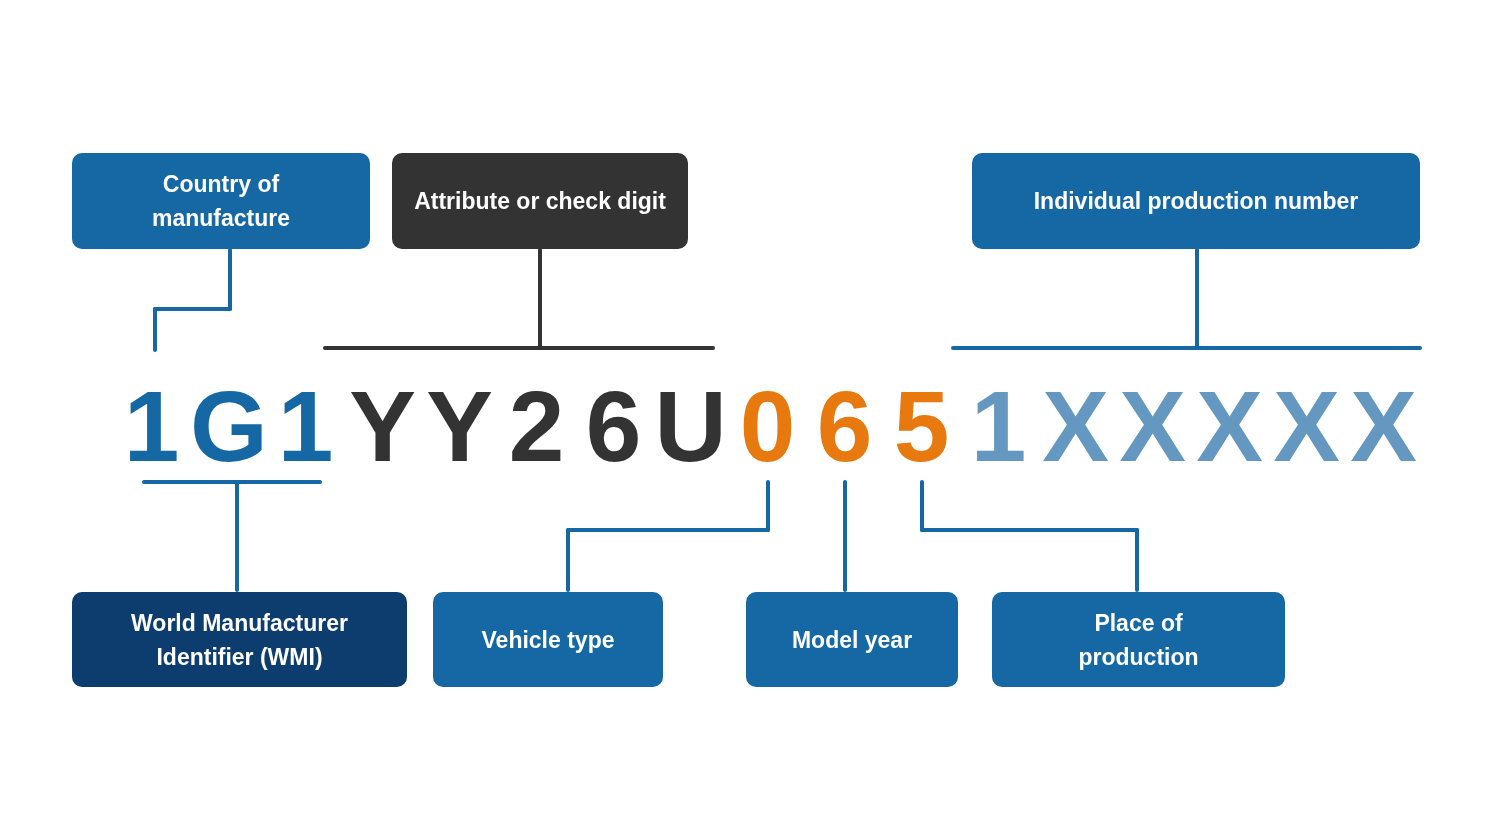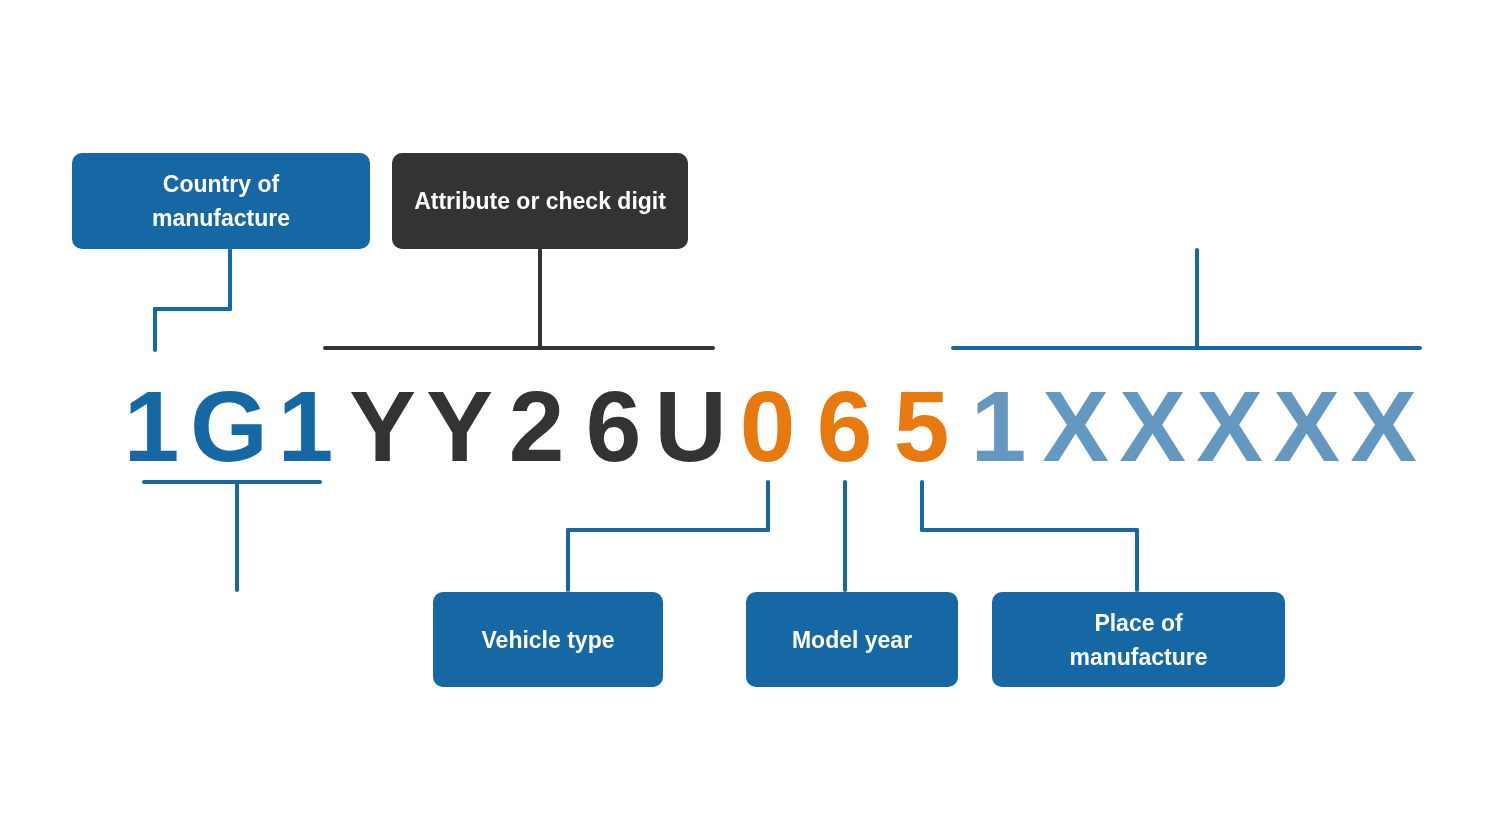--- a/index.html
+++ b/index.html
@@ -88,20 +88,23 @@
 <body>
 
 <div class="canvas">
 
   <div class="box blue" id="box-country">
     <span>Country of manufacture</span>
   </div>
   <div class="box dark" id="box-attr">
     <span>Attribute or check digit</span>
   </div>
+  <div class="box blue" id="box-production">
+    <span>Individual production number</span>
+  </div>
 
   <div class="ln blue" id="ln-country-v1"></div>
   <div class="ln blue" id="ln-country-h"></div>
   <div class="ln blue" id="ln-country-v2"></div>
 
   <div class="ln dark" id="ln-attr-v"></div>
   <div class="ln dark" id="ln-attr-h"></div>
 
   <div class="ln blue" id="ln-ipn-v"></div>
   <div class="ln blue" id="ln-ipn-h"></div>
@@ -132,23 +135,26 @@
   <div class="ln blue" id="ln-vt-stub"></div>
   <div class="ln blue" id="ln-vt-h"></div>
   <div class="ln blue" id="ln-vt-v"></div>
 
   <div class="ln blue" id="ln-my-v"></div>
 
   <div class="ln blue" id="ln-pm-stub"></div>
   <div class="ln blue" id="ln-pm-h"></div>
   <div class="ln blue" id="ln-pm-v"></div>
 
+  <div class="box navy" id="box-wmi">
+    <span>World Manufacturer Identifier (WMI)</span>
+  </div>
   <div class="box blue" id="box-vehicle">
     <span>Vehicle type</span>
   </div>
   <div class="box blue" id="box-modelyear">
     <span>Model year</span>
   </div>
   <div class="box blue" id="box-place">
-    <span>Place of manufacture</span>
+    <span>Place of production</span>
   </div>
 
 </div>
 
 </body></html>

